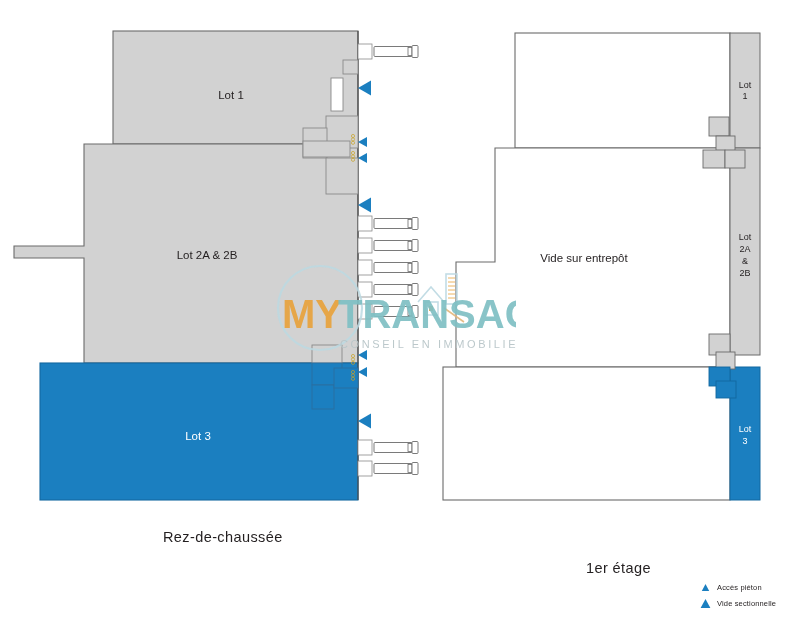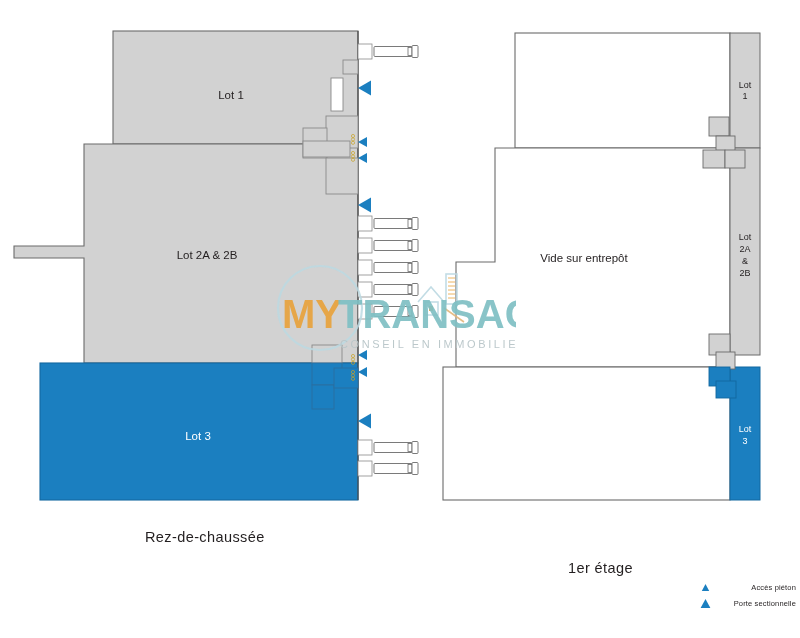--- a/index.html
+++ b/index.html
@@ -25,35 +25,35 @@
     display: block;
     width: 800px;
     height: 638px;
   }
   .floor-caption {
     position: absolute;
     font-size: 14.5px;
     letter-spacing: 0.4px;
     color: #231f20;
     white-space: nowrap;
+    margin-left: 18px;
   }
   #caption-ground { left: 145px; top: 529px; }
   #caption-first  { left: 568px; top: 560px; }
 
   .legend {
     position: absolute;
     left: 700px;
     top: 579px;
     width: 96px;
   }
   .legend-row {
     display: flex;
     align-items: center;
     height: 16px;
-    justify-content: space-between;
   }
   .legend-label {
     font-size: 7.5px;
     color: #231f20;
     letter-spacing: 0.15px;
     margin-left: 6px;
     white-space: nowrap;
   }
   .legend-tri { width: 11px; display: flex; justify-content: center; }
 
@@ -243,17 +243,17 @@
           </svg>
       </span>
       <span class="legend-label">Accès piéton</span>
     </div>
     <div class="legend-row">
       <span class="legend-tri">
         <svg width="11" height="11" viewBox="0 0 11 11">
             <path d="M5.5 1 L10.4 10 L0.6 10 Z" fill="#1b7fc0"></path>
           </svg>
       </span>
-      <span class="legend-label">Porte sectionnelle</span>
+      <span class="legend-label">Vide sectionnelle</span>
     </div>
   </div>
 
 </div>
 
 </body></html>

